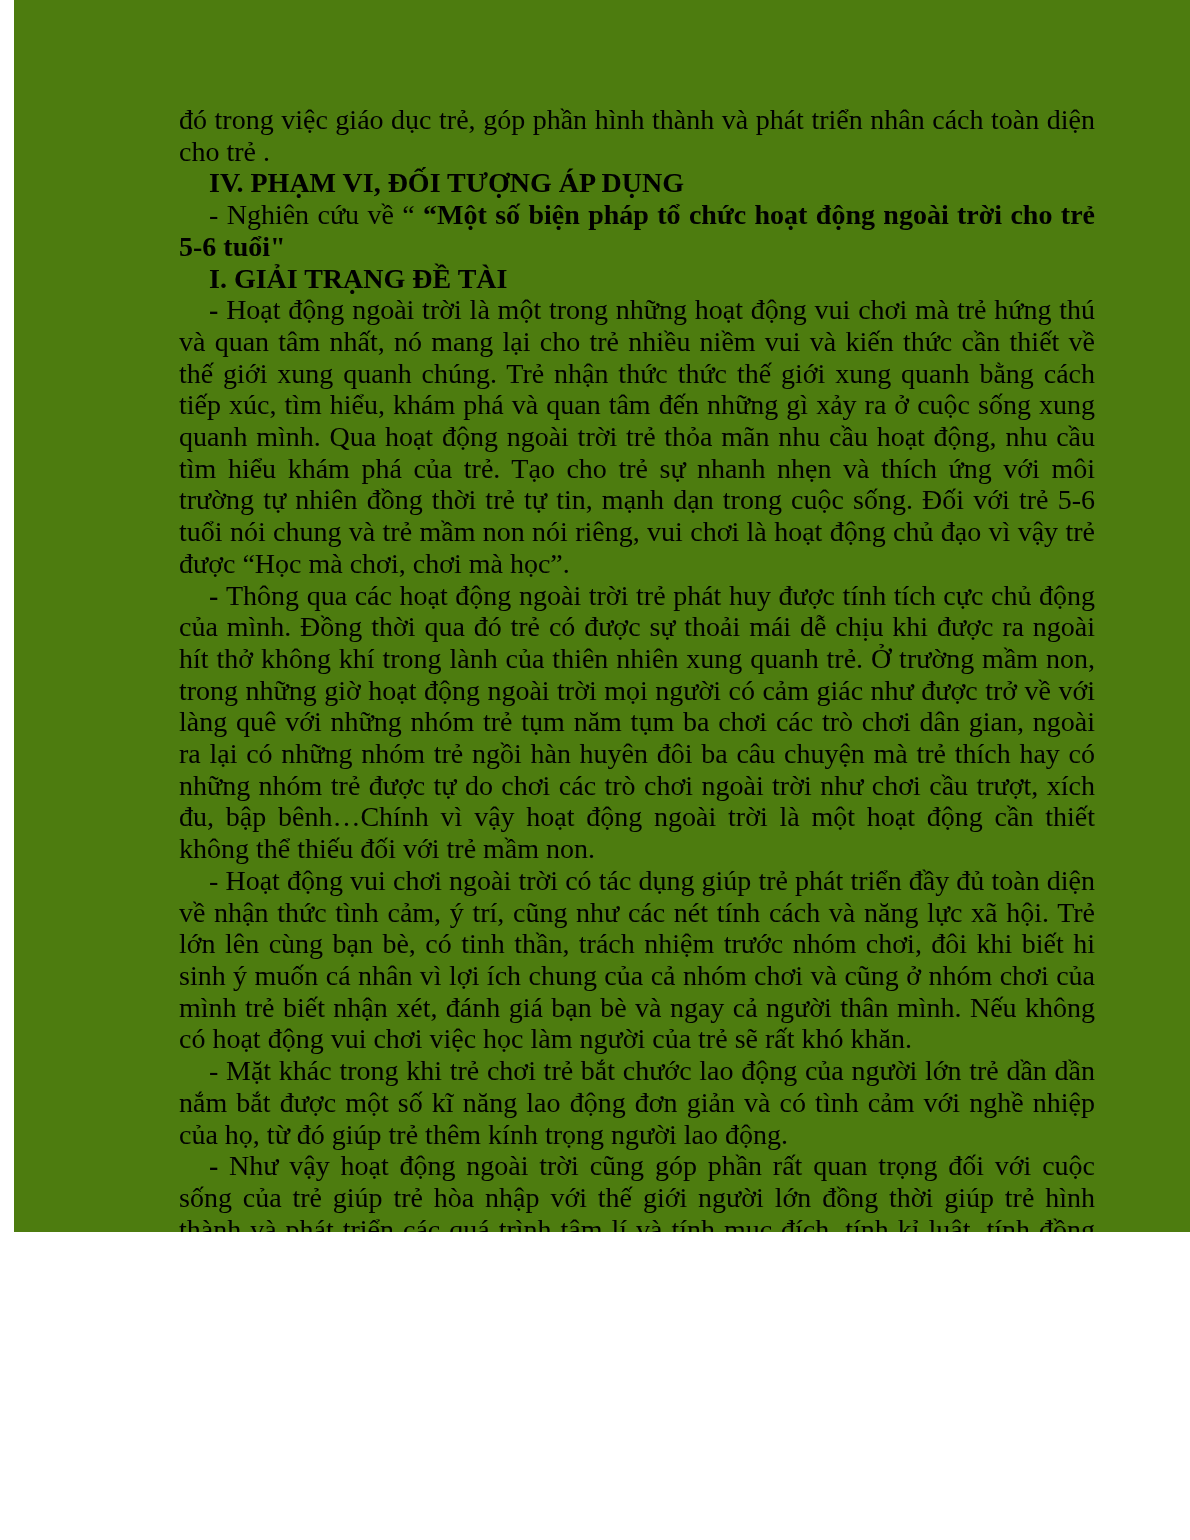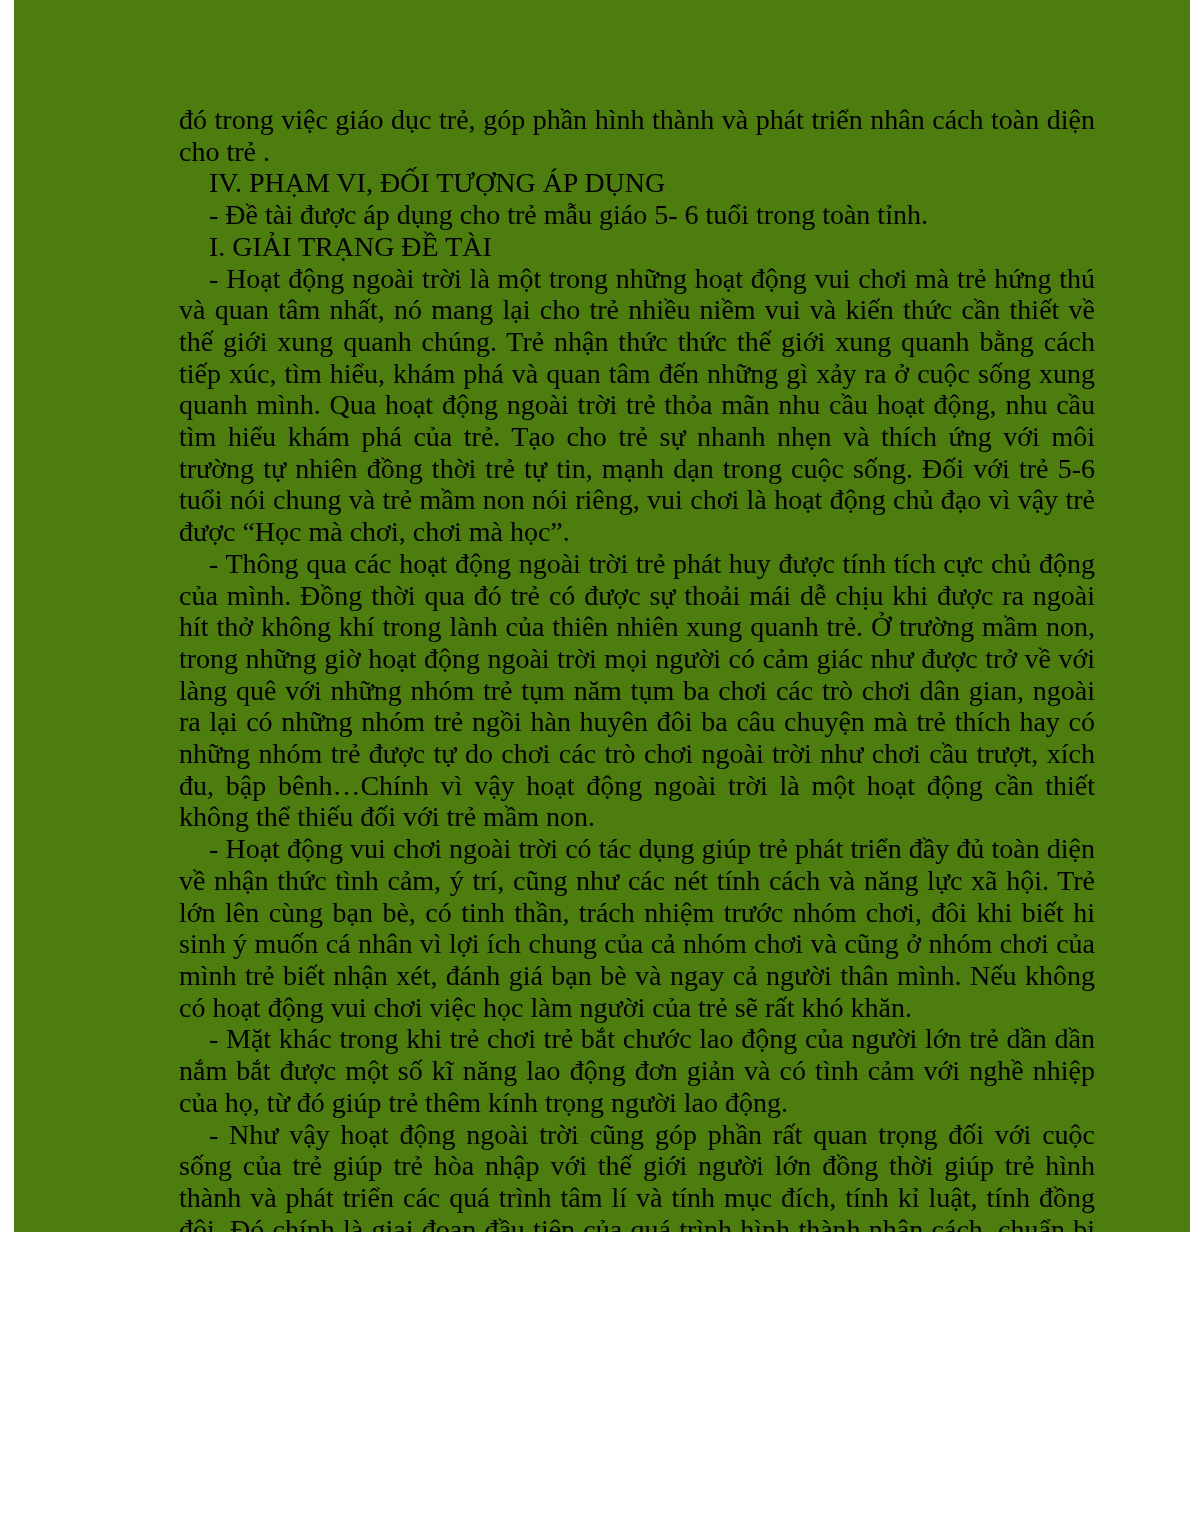--- a/index.html
+++ b/index.html
@@ -28,40 +28,40 @@
   .h {
     font-weight: bold;
     text-indent: 30px;
     text-align: left;
   }
   .c {
     font-weight: bold;
     text-align: center;
     text-indent: 0;
   }
-  .b { font-weight: normal; }
+  .b { font-weight: bold; }
   .footer {
     position: absolute;
     left: 0;
     width: 1190px;
     top: 1432px;
     text-align: center;
     font-size: 32px;
     line-height: 32px;
     white-space: pre;
   }
 </style>
 </head>
 <body>
 
 <div class="page">
   <div class="content">
       <p class="p noindent"><span>đó trong việc giáo dục trẻ, góp phần hình thành và phát triển nhân cách toàn diện cho trẻ .</span></p>
       <p class="h"><span class="b">IV. PHẠM VI, ĐỐI TƯỢNG ÁP DỤNG</span></p>
-      <p class="p"><span>- Đề tài được áp dụng cho trẻ mẫu giáo 5- 6 tuổi trong toàn tỉnh.</span></p>
+      <p class="p"><span>- Nghiên cứu về “ </span><span class="b">“Một số biện pháp tổ chức hoạt động ngoài trời cho trẻ 5-6 tuổi"</span></p>
       <p class="h"><span class="b">I. GIẢI TRẠNG ĐỀ TÀI</span></p>
       <p class="p"><span class="b">- </span><span>Hoạt động ngoài trời là một trong những hoạt động vui chơi mà trẻ hứng thú và quan tâm nhất, nó mang lại cho trẻ nhiều niềm vui và kiến thức cần thiết về thế giới xung quanh chúng. Trẻ nhận thức thức thế giới xung quanh bằng cách tiếp xúc, tìm hiểu, khám phá và quan tâm đến những gì xảy ra ở cuộc sống xung quanh mình. Qua hoạt động ngoài trời trẻ thỏa mãn nhu cầu hoạt động, nhu cầu tìm hiểu khám phá của trẻ. Tạo cho trẻ sự nhanh nhẹn và thích ứng với môi trường tự nhiên đồng thời trẻ tự tin, mạnh dạn trong cuộc sống. Đối với trẻ 5-6 tuổi nói chung và trẻ mầm non nói riêng, vui chơi là hoạt động chủ đạo vì vậy trẻ được “Học mà chơi, chơi mà học”.</span></p>
       <p class="p"><span class="b">- </span><span>Thông qua các hoạt động ngoài trời trẻ phát huy được tính tích cực chủ động của mình. Đồng thời qua đó trẻ có được sự thoải mái dễ chịu khi được ra ngoài hít thở không khí trong lành của thiên nhiên xung quanh trẻ. Ở trường mầm non, trong những giờ hoạt động ngoài trời mọi người có cảm giác như được trở về với làng quê với những nhóm trẻ tụm năm tụm ba chơi các trò chơi dân gian, ngoài ra lại có những nhóm trẻ ngồi hàn huyên đôi ba câu chuyện mà trẻ thích hay có những nhóm trẻ được tự do chơi các trò chơi ngoài trời như chơi cầu trượt, xích đu, bập bênh…Chính vì vậy hoạt động ngoài trời là một hoạt động cần thiết không thể thiếu đối với trẻ mầm non.</span></p>
       <p class="p"><span>- Hoạt động vui chơi ngoài trời có tác dụng giúp trẻ phát triển đầy đủ toàn diện về nhận thức tình cảm, ý trí, cũng như các nét tính cách và năng lực xã hội. Trẻ lớn lên cùng bạn bè, có tinh thần, trách nhiệm trước nhóm chơi, đôi khi biết hi sinh ý muốn cá nhân vì lợi ích chung của cả nhóm chơi và cũng ở nhóm chơi của mình trẻ biết nhận xét, đánh giá bạn bè và ngay cả người thân mình. Nếu không có hoạt động vui chơi việc học làm người của trẻ sẽ rất khó khăn.</span></p>
       <p class="p"><span>- Mặt khác trong khi trẻ chơi trẻ bắt chước lao động của người lớn trẻ dần dần nắm bắt được một số kĩ năng lao động đơn giản và có tình cảm với nghề nhiệp của họ, từ đó giúp trẻ thêm kính trọng người lao động.</span></p>
       <p class="p"><span class="b">- </span><span>Như vậy hoạt động ngoài trời cũng góp phần rất quan trọng đối với cuộc sống của trẻ giúp trẻ hòa nhập với thế giới người lớn đồng thời giúp trẻ hình thành và phát triển các quá trình tâm lí và tính mục đích, tính kỉ luật, tính đồng đội. Đó chính là giai đoạn đầu tiên của quá trình hình thành nhân cách, chuẩn bị cho những bước phát triển sau này.</span></p>
     </div>
   <div class="footer">Trang  3</div>
 </div>
 

